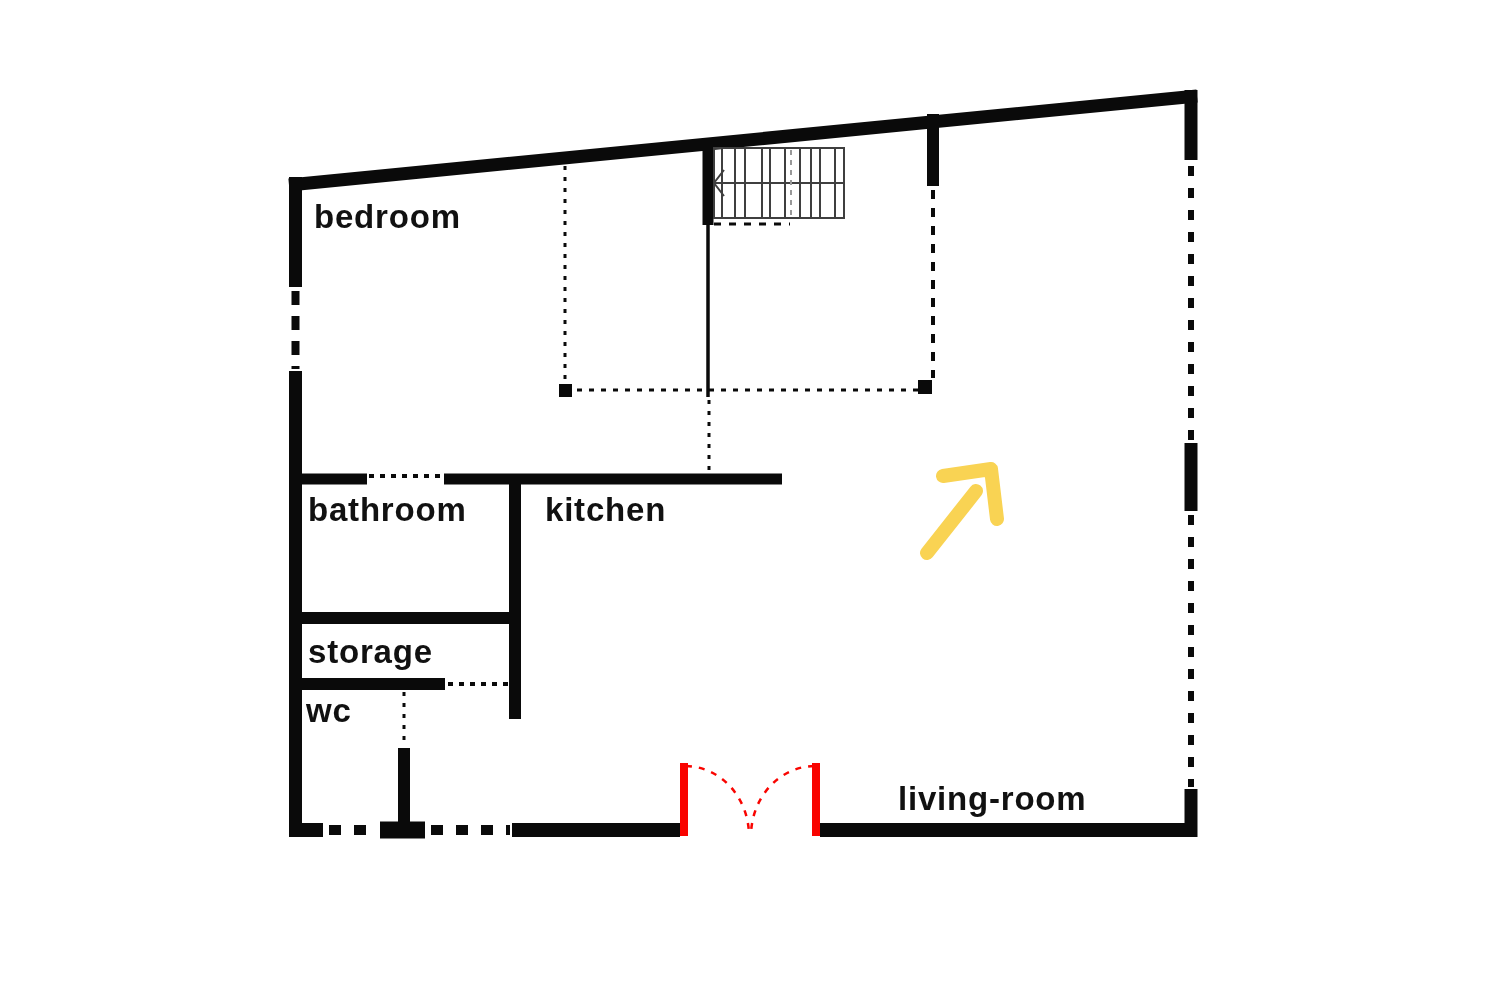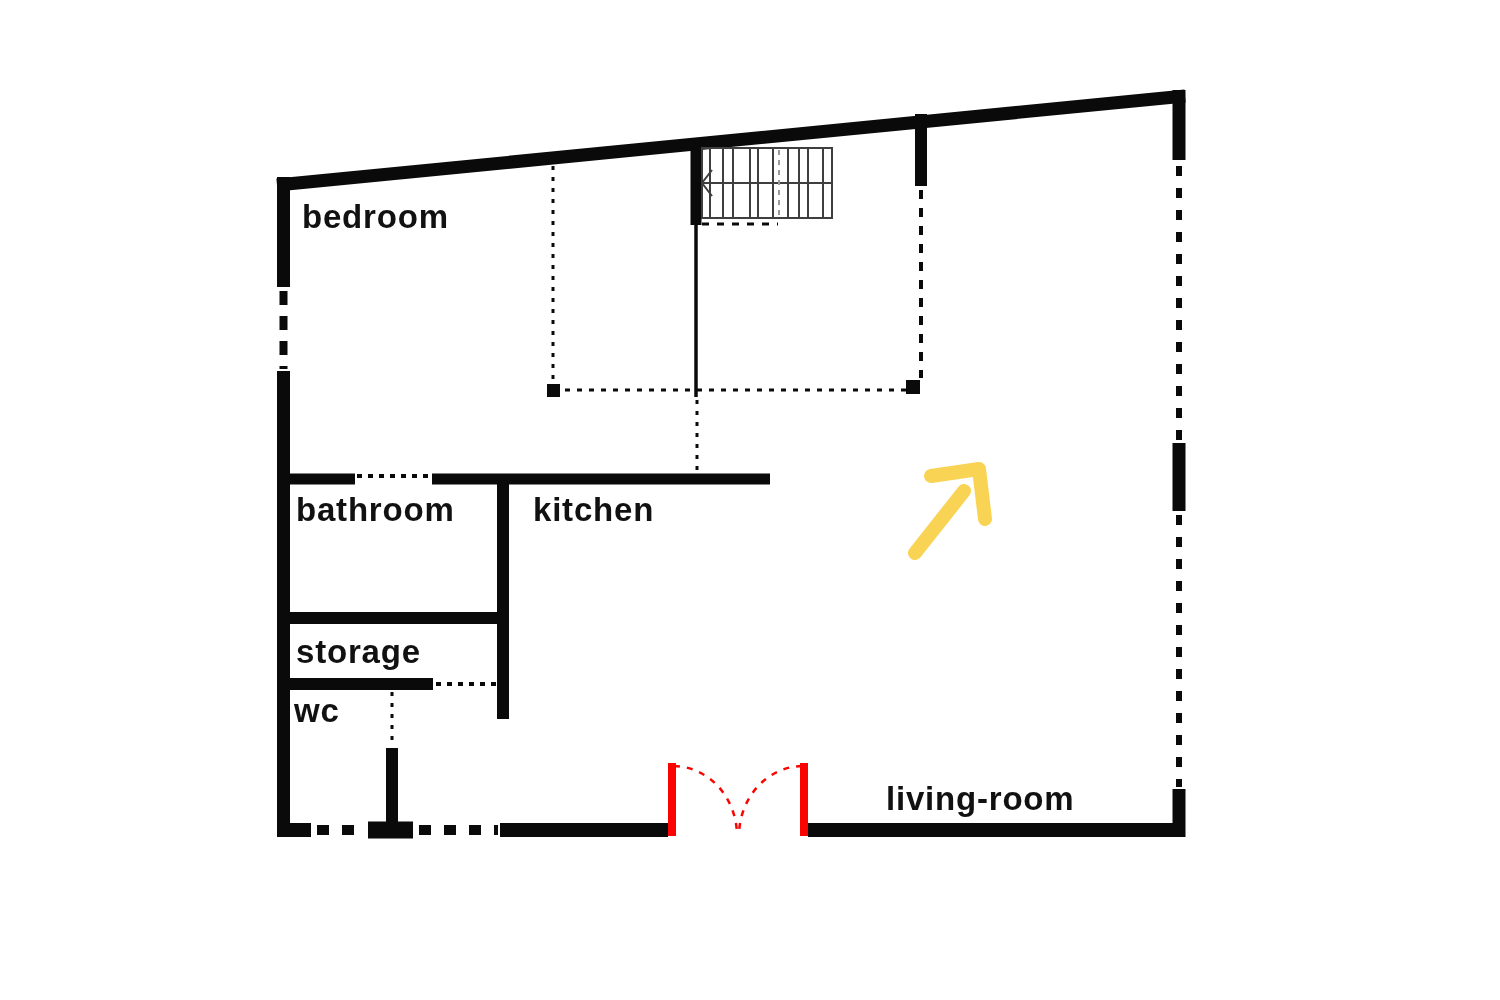--- a/index.html
+++ b/index.html
@@ -2,21 +2,21 @@
 <html><head>
 <meta charset="utf-8">
 <style>
   html, body { margin: 0; padding: 0; }
   body {
     width: 1500px; height: 1000px;
     background: #ffffff;
     overflow: hidden;
     font-family: "Liberation Sans", sans-serif;
   }
-  #plan-stage { position: absolute; left: 0; top: 0; width: 1197px; height: 1000px; }
+  #plan-stage { position: absolute; left: 0; top: 0; width: 1197px; height: 1000px; padding-left: 12px; }
   svg { display: block; }
   .room-label {
     font-family: "Liberation Sans", "DejaVu Sans", sans-serif;
     font-size: 33px;
     font-weight: 600;
     letter-spacing: 0.8px;
   }
 </style>
 </head>
 <body>

